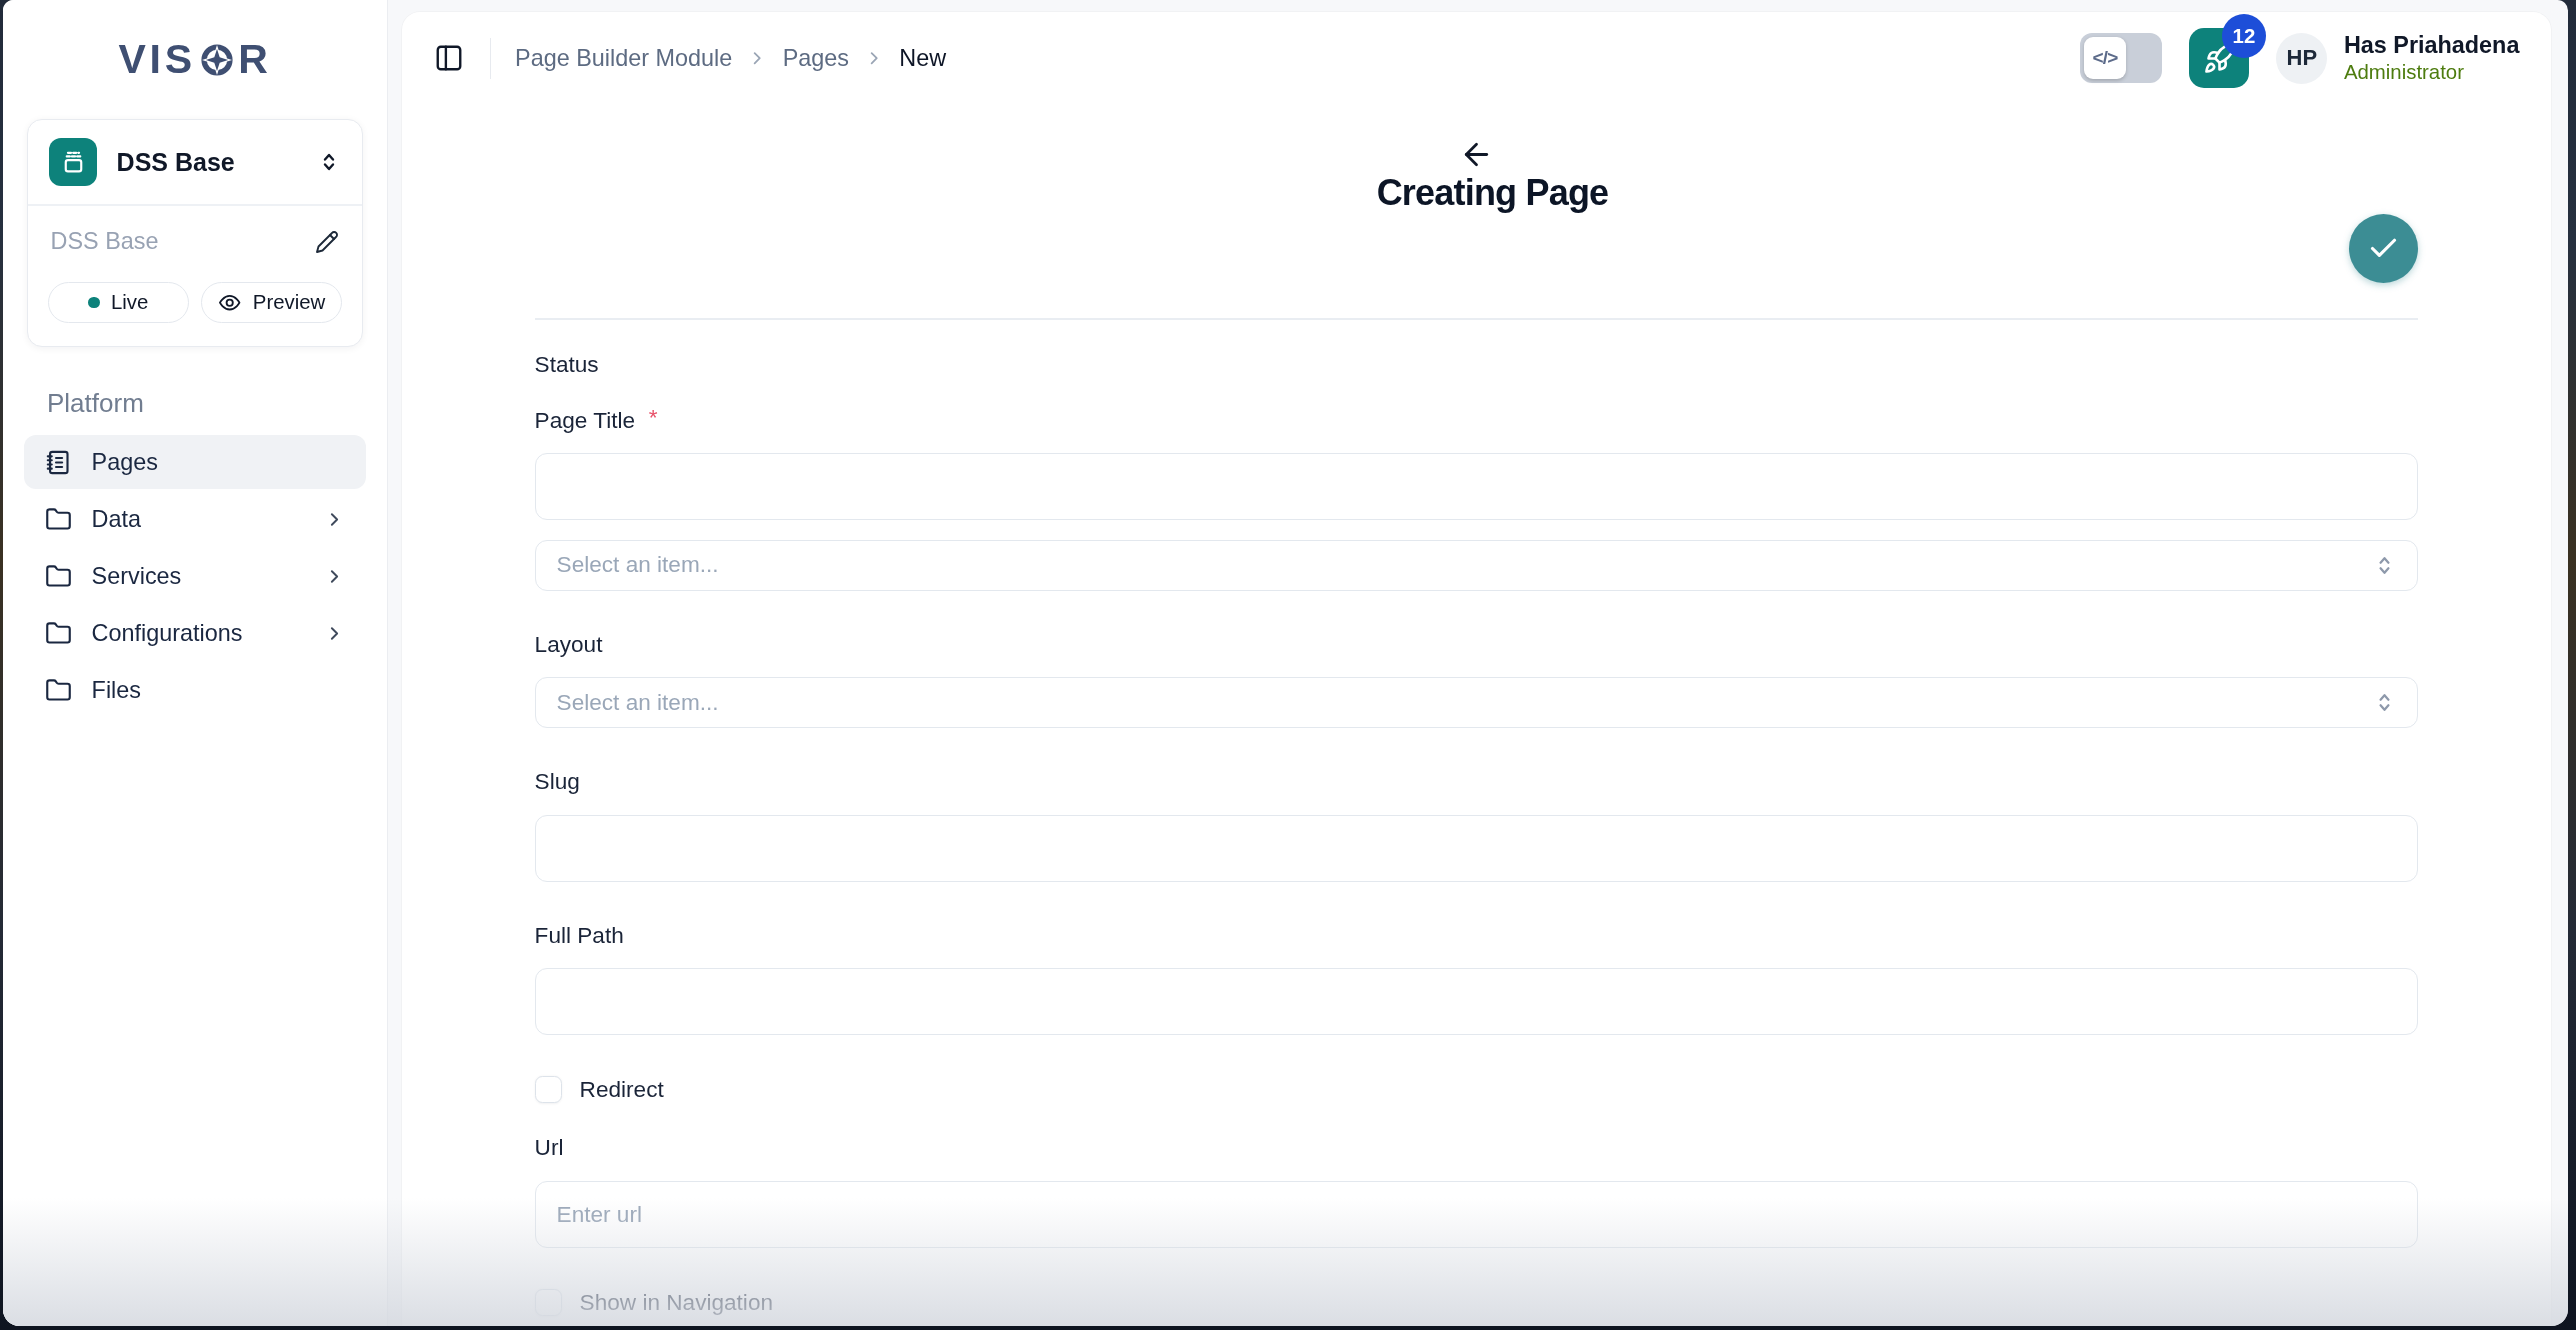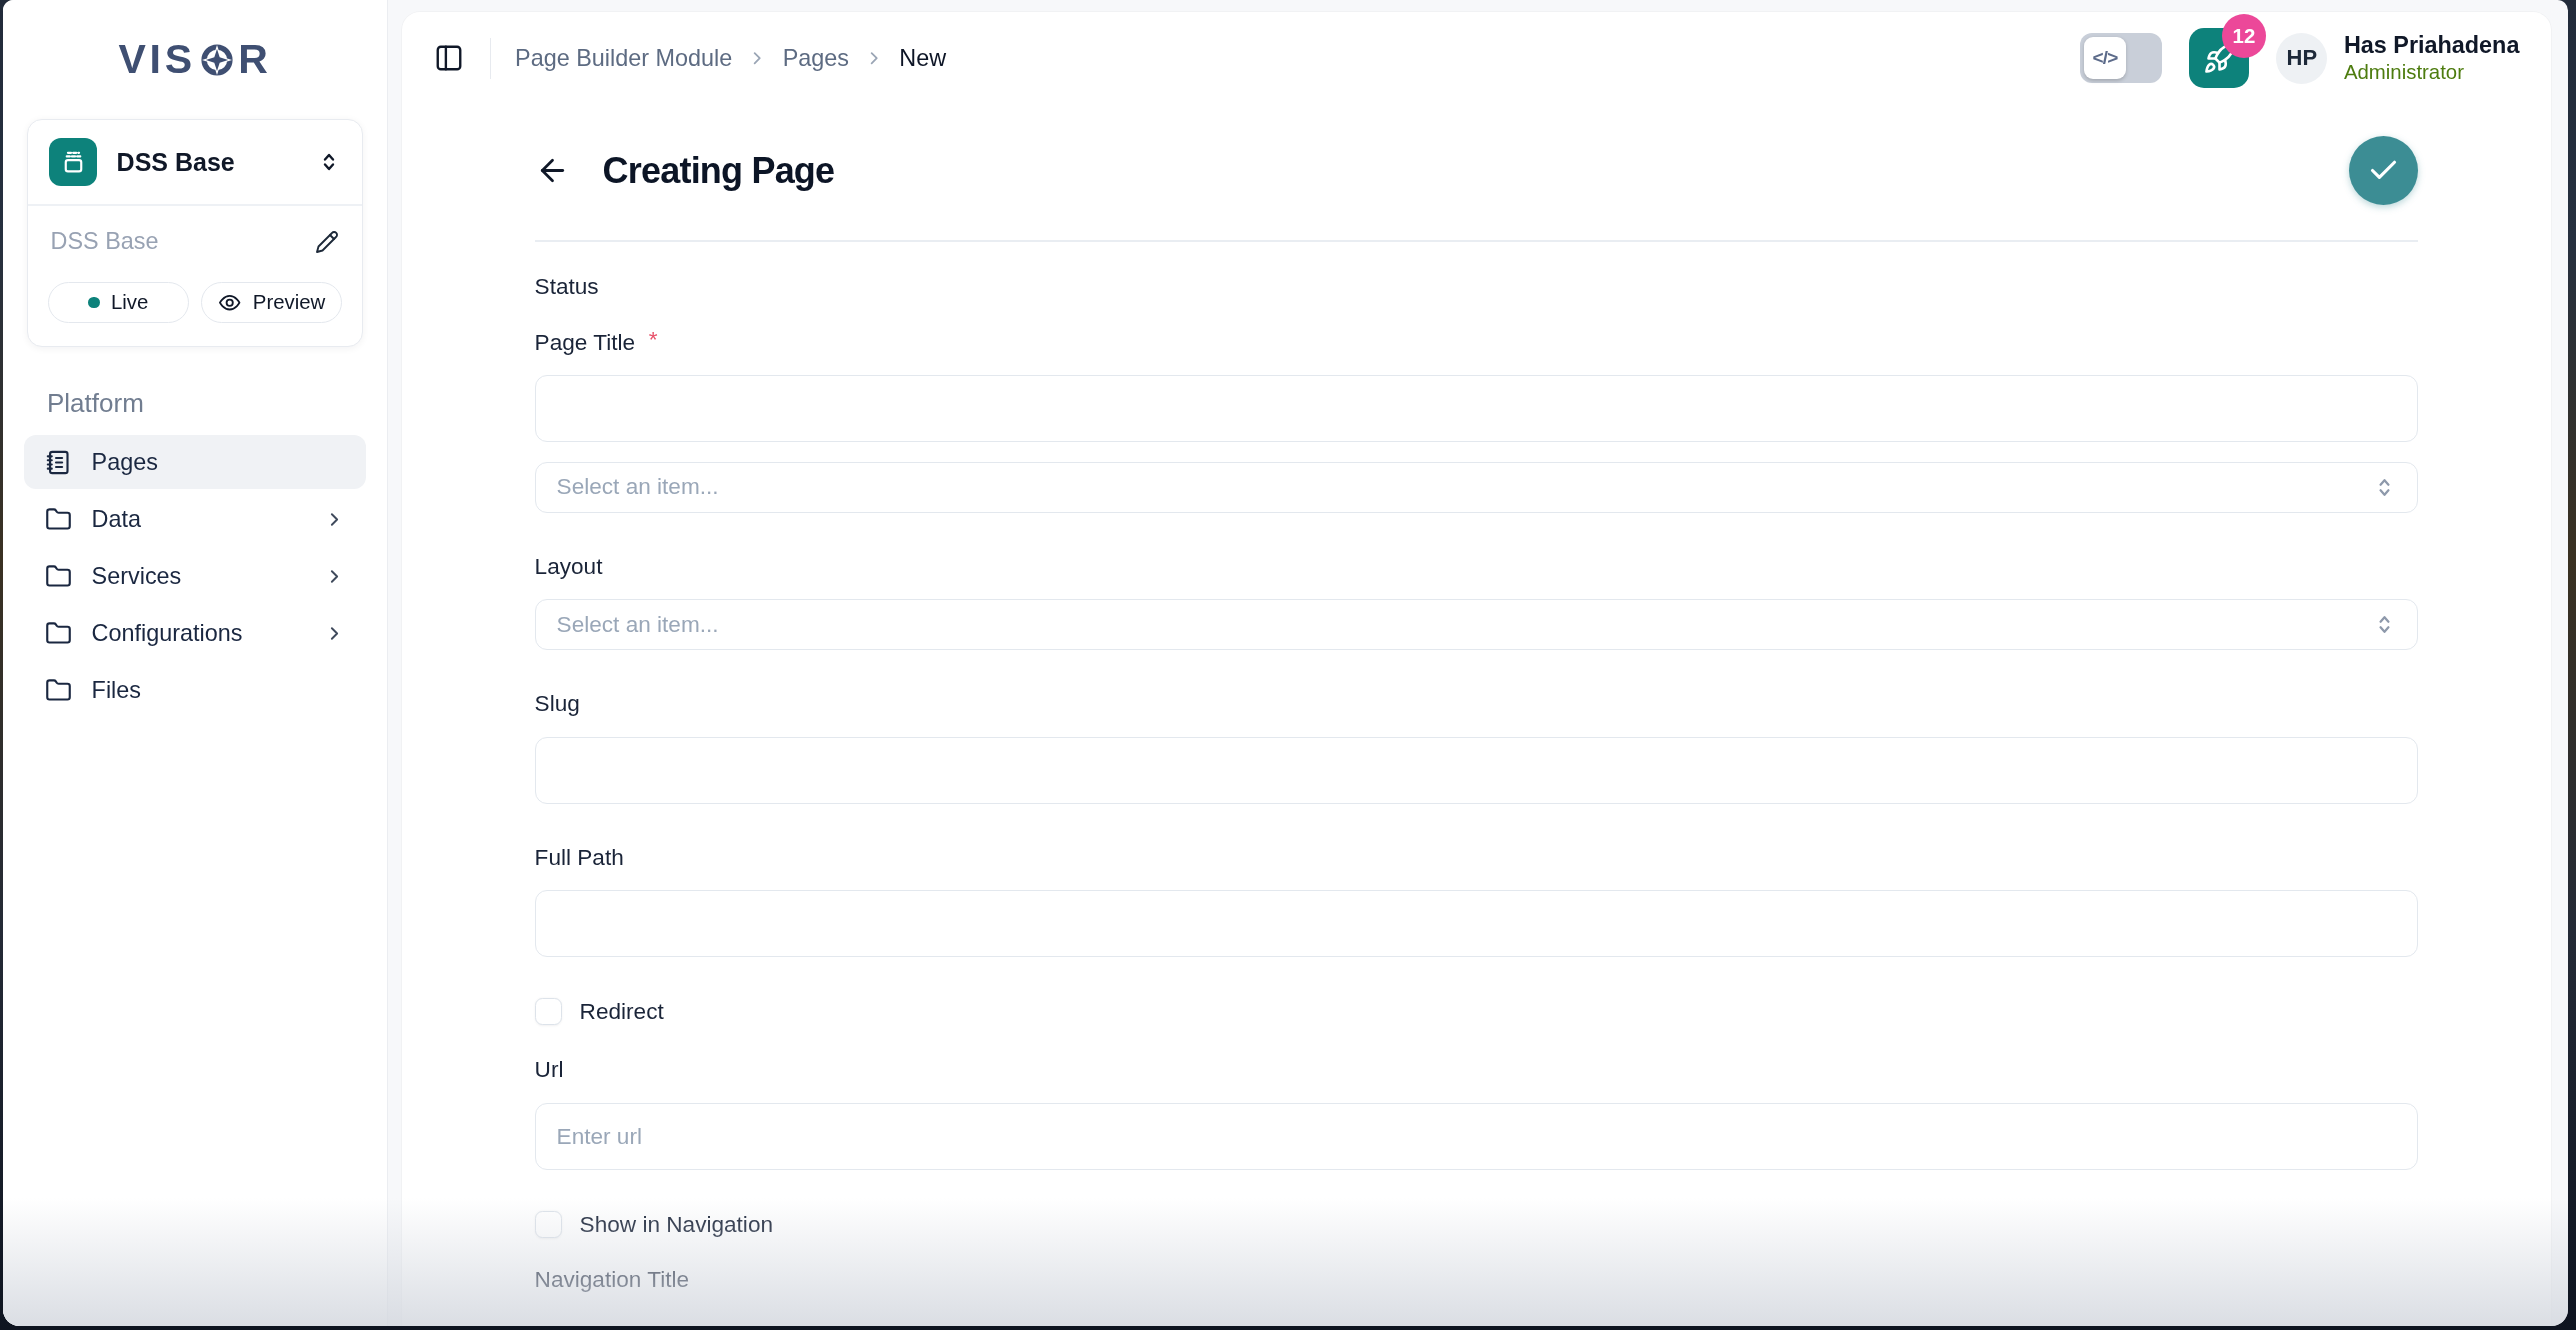--- a/index.html
+++ b/index.html
@@ -50,28 +50,28 @@
   .crumbs { display:flex; align-items:center; gap:15px; font-size:23.4px; color:#5d6b82; }
   .crumb { cursor:pointer; }
   .crumb.current { color:#0d1526; cursor:default; }
   .crumb-sep { width:20.4px; height:20.4px; color:#9aa5b5; }
   .tb-right { margin-left:auto; display:flex; align-items:center; gap:27px; }
   .code-toggle { width:82px; height:50px; background:#c9cfd9; border-radius:12px; position:relative; border:none; padding:0; cursor:pointer; }
   .code-knob { position:absolute; left:3.8px; top:3.8px; width:42px; height:42px; background:#fff; border-radius:9px; display:flex; align-items:center; justify-content:center; font-size:19px; font-weight:700; color:#5c6b8a; box-shadow:0 1.5px 3.8px rgba(0,0,0,.18); letter-spacing:-0.8px; }
   .rocket-wrap { position:relative; }
   .rocket-btn { width:60px; height:60px; border-radius:15px; background:#0d827b; color:#fff; border:none; display:flex; align-items:center; justify-content:center; cursor:pointer; }
   .rocket-btn svg { width:33px; height:33px; }
-  .badge { position:absolute; top:-13.6px; right:-16.6px; min-width:44px; height:44px; border-radius:22px; background:#ec4899; color:#fff; font-size:20.4px; font-weight:700; display:flex; align-items:center; justify-content:center; }
+  .badge { position:absolute; top:-13.6px; right:-16.6px; min-width:44px; height:44px; border-radius:22px; background:#1d4ed8; color:#fff; font-size:20.4px; font-weight:700; display:flex; align-items:center; justify-content:center; }
   .user { display:flex; align-items:center; gap:16.6px; cursor:pointer; }
   .avatar { width:51px; height:51px; border-radius:50%; background:#eef1f4; color:#1d2939; font-size:22px; font-weight:600; display:flex; align-items:center; justify-content:center; }
   .user-name { font-size:23.4px; font-weight:700; color:#101828; line-height:1.25; }
   .user-role { font-size:20.4px; color:#4d7c0f; line-height:1.25; }
   
   .page-body { padding:0 133px; flex:1; min-height:0; }
-  .heading-row { margin-top:32px; display:flex; align-items:center; }
+  .heading-row { margin-top:32px; display:flex; align-items:center;flex-direction:column; }
   .back-btn { background:none; border:none; padding:0; width:36px; height:36px; color:#101828; cursor:pointer; }
   .back-btn svg { width:35px; height:35px; }
   .page-title { margin:0 0 0 32px; font-size:36px; font-weight:800; color:#0c1526; letter-spacing:-0.8px; }
   .save-btn { margin-left:auto; width:69px; height:69px; border-radius:50%; background:#3c8d94; color:#fff; border:none; display:flex; align-items:center; justify-content:center; cursor:pointer; box-shadow:0 2.3px 7.5px rgba(60,141,148,.35); }
   .save-btn svg { width:33px; height:33px; }
   .rule { height:1.5px; background:#e9edf2; margin-top:35px; }
   .f-label { margin-top:41px; font-size:22.6px; font-weight:500; color:#1a2438; display:flex; align-items:flex-start; gap:13.6px; }
   .f-label.mt-status { margin-top:32px; }
   .f-label.mt-big { margin-top:30px; }
   .f-label.mt-url { margin-top:32px; }

